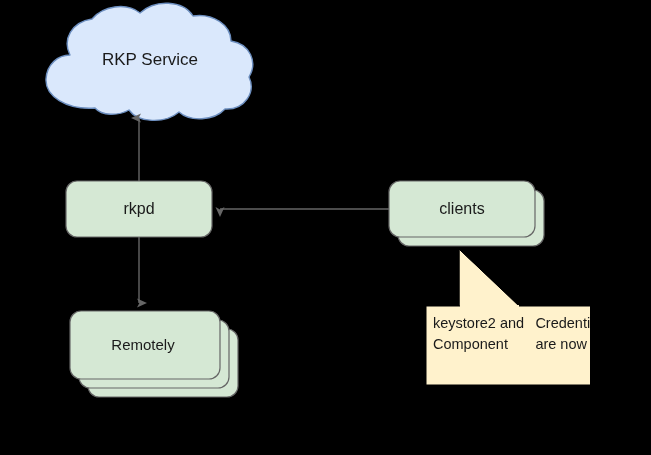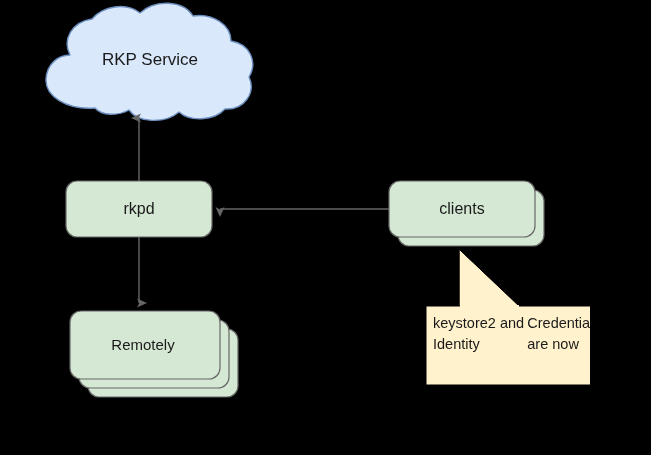--- a/index.html
+++ b/index.html
@@ -148,17 +148,17 @@
 
   <div class="node-label" id="clients-label">clients</div>
 
   <div class="node-label" id="rkpd-label">rkpd</div>
 
   <div class="node-label" id="rpc-label">
     <span>Remotely</span>
   </div>
 
   <div class="node-label" id="callout-text">
-    <div>keystore2 and Identity</div>
+    <div>keystore2 and Component</div>
     <div>Credentials are now</div>
   </div>
 
 </div>
 
 </body></html>

